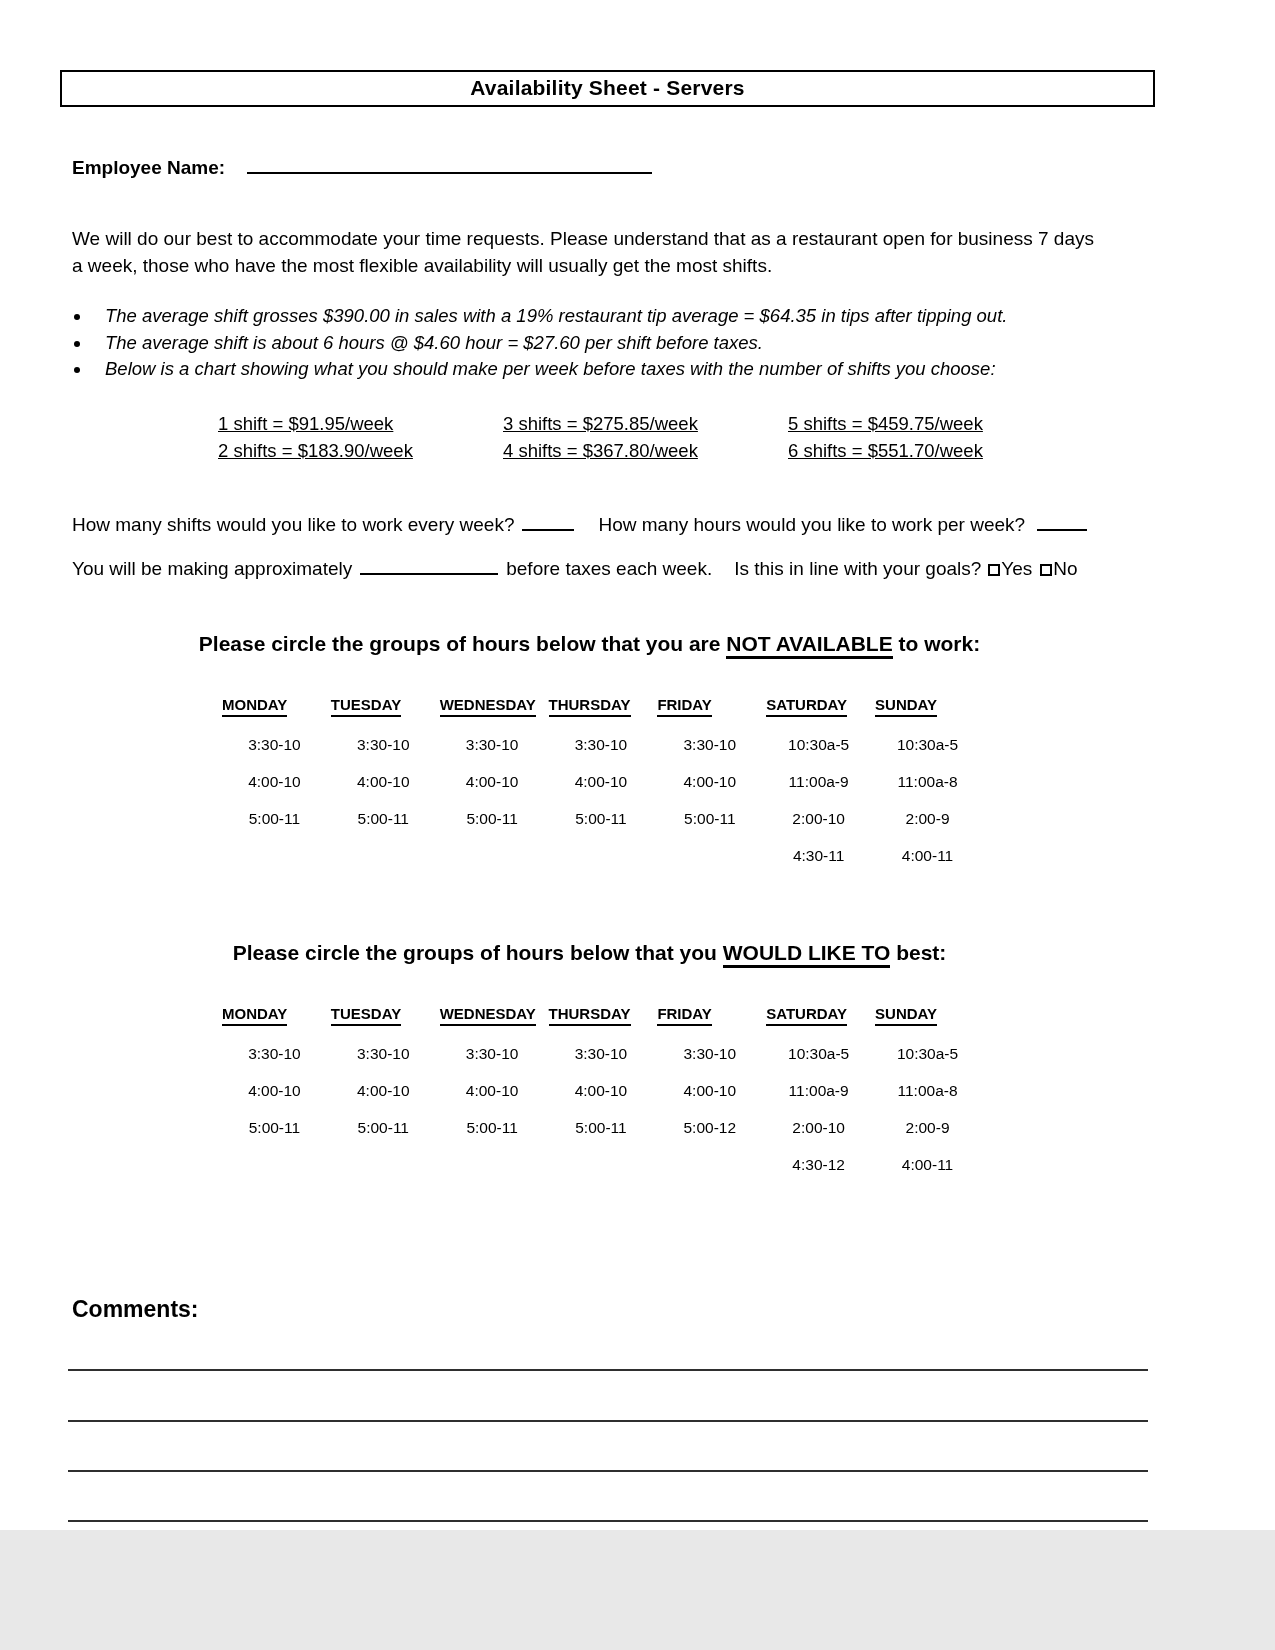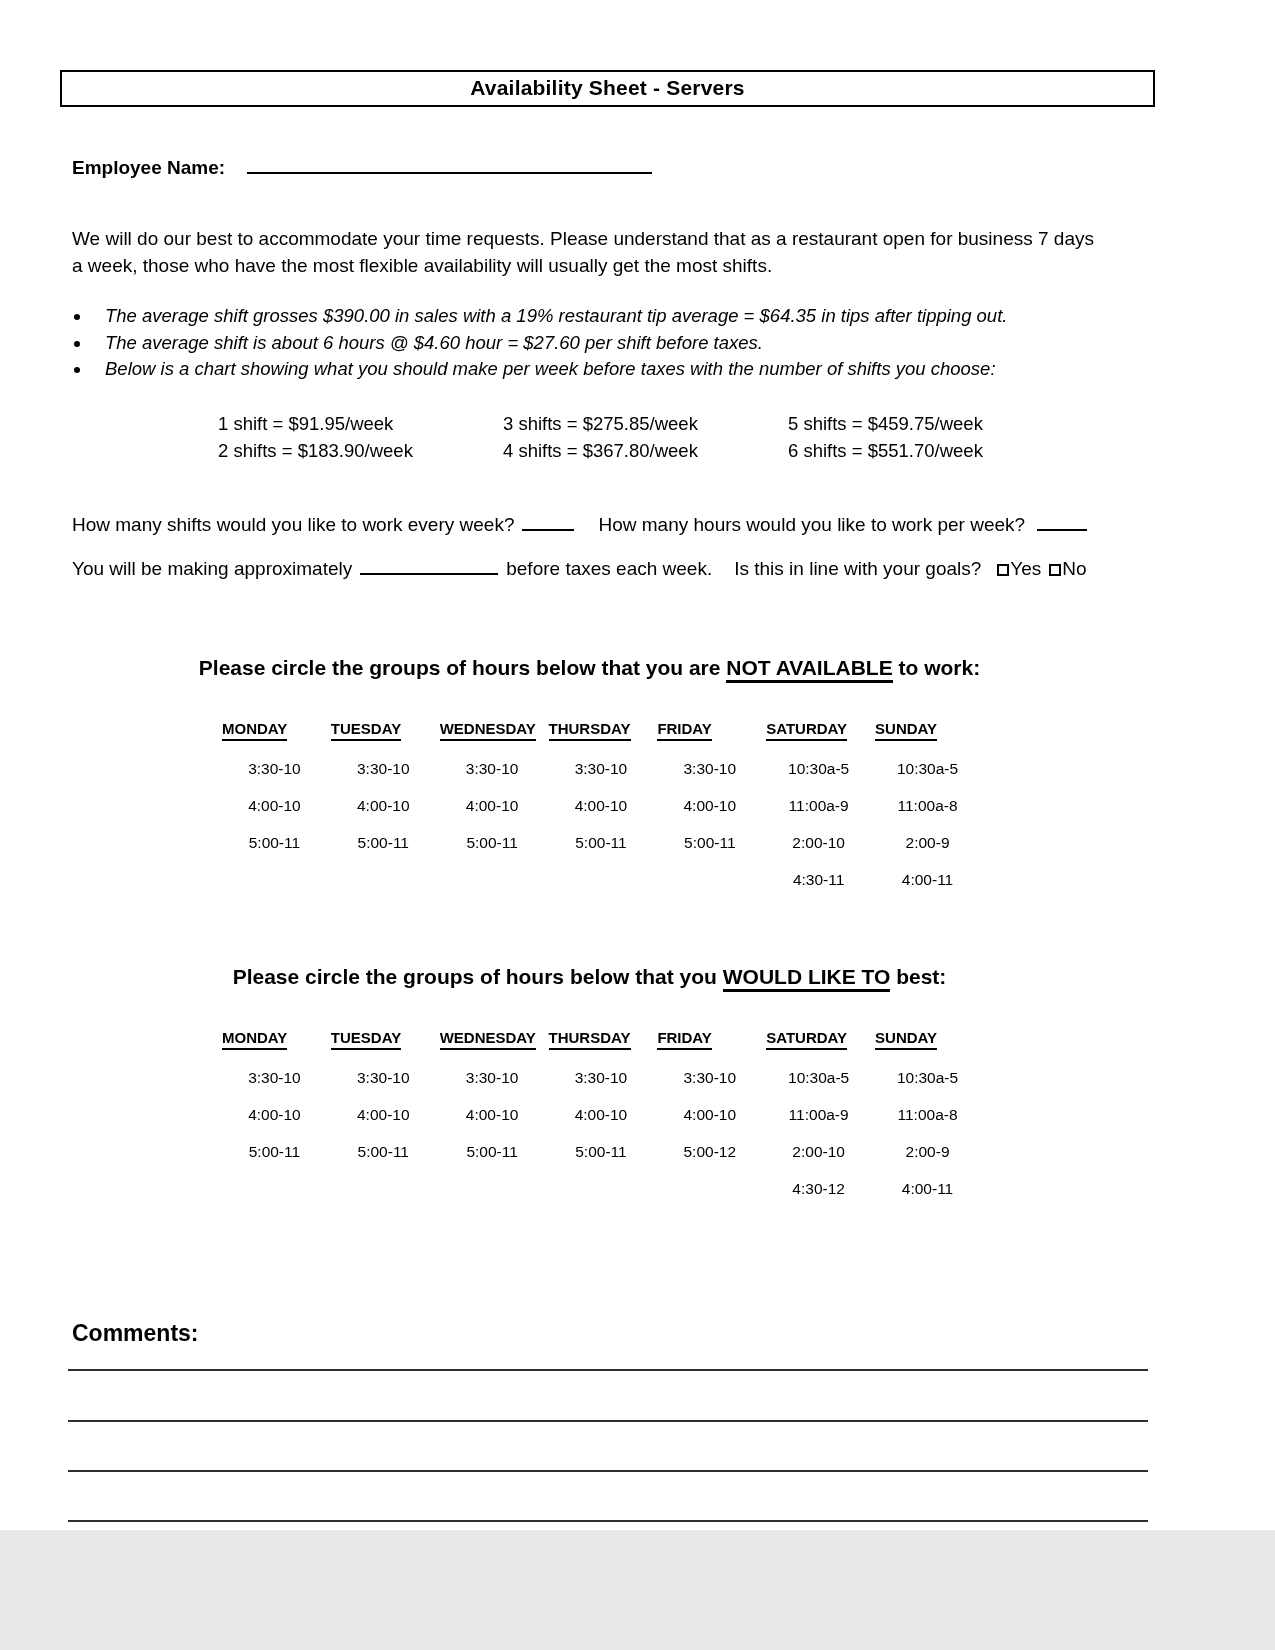--- a/index.html
+++ b/index.html
@@ -14,33 +14,33 @@
     text-align:center;font-weight:bold;font-size:21px;
     padding:4px 0 5px;box-sizing:border-box;letter-spacing:.2px;
   }
   .emp-row{margin-top:50px;font-size:19px;}
   .emp-label{font-weight:bold;}
   .blank{display:inline-block;border-bottom:2px solid #000;height:14px;}
   .blank.emp{width:405px;margin-left:22px;}
   .intro{margin-top:46px;font-size:19px;line-height:27px;width:1035px;}
   ul.bullets{margin:24px 0 0;padding-left:20px;font-style:italic;font-size:18.5px;line-height:26.5px;}
   ul.bullets li{padding-left:13px;}
-  .chart{display:flex;margin-top:27px;margin-left:146px;font-size:18.5px;line-height:27px;}
+  .chart{display:flex;margin-top:27px;margin-left:146px;font-size:18.5px;line-height:27px;text-decoration:underline;}
   .chart .col{width:285px;}
   .q1{margin-top:50px;font-size:19px;white-space:nowrap;}
   .blank.small{width:52px;margin-left:8px;}
   .blank.small2{width:50px;margin-left:12px;}
   .q1 .second{margin-left:24px;}
   .q2{margin-top:22px;font-size:19px;white-space:nowrap;}
   .blank.pay{width:138px;margin:0 8px 0 8px;}
   .goals{margin-left:22px;}
-  .cbx-group{margin-left:16px;}
+  .cbx-group{margin-left:7px;}
   .cbx-wrap{display:inline-block;margin-right:8px;}
   .cbx{display:inline-block;width:12px;height:12px;border:2px solid #000;vertical-align:-1px;margin-right:1px;box-sizing:border-box;}
-  .section-heading{margin-top:76px;text-align:center;font-size:21px;font-weight:bold;width:1035px;}
+  .section-heading{margin-top:52px;text-align:center;font-size:21px;font-weight:bold;width:1035px;}
   .section-heading .emph{border-bottom:3px solid #000;padding-bottom:1px;}
   table.avail{margin-left:148px;margin-top:40px;border-collapse:collapse;table-layout:fixed;width:762px;}
   table.avail th{font-size:15px;font-weight:bold;text-align:left;padding:0 2px 14px;}
   table.avail th span{border-bottom:2.5px solid #000;padding-bottom:2px;}
   table.avail td{font-size:15.5px;text-align:center;height:37px;vertical-align:middle;padding:0 2px;}
   .heading2{margin-top:66px;}
   .t2{margin-top:32px;}
   .comments-label{margin-top:112px;font-size:23px;font-weight:bold;}
   .cline{position:absolute;left:68px;width:1080px;border-top:2px solid #2f2f2f;height:0;}
   .cl1{top:1369px;}.cl2{top:1420px;}.cl3{top:1470px;}.cl4{top:1520px;}

